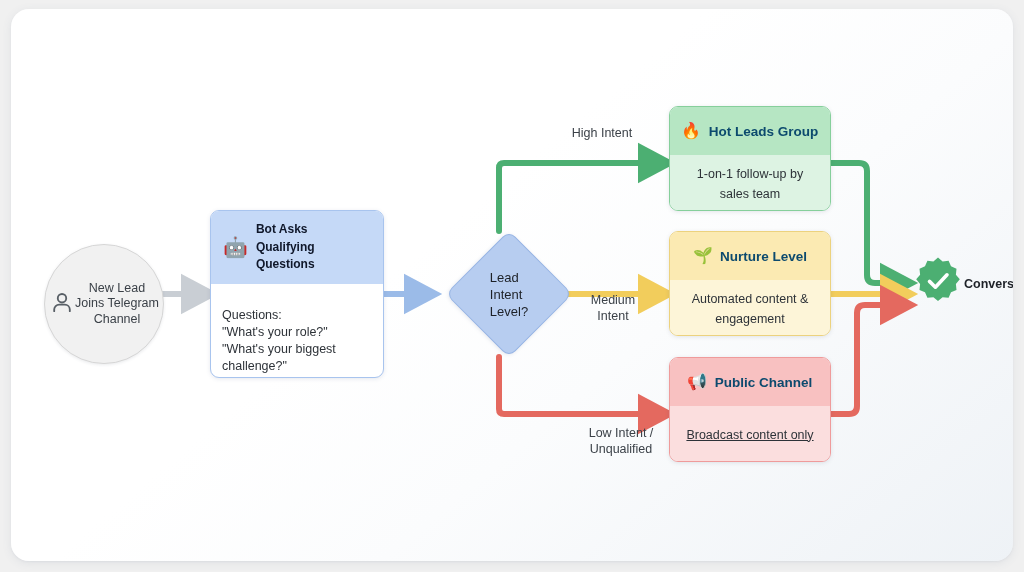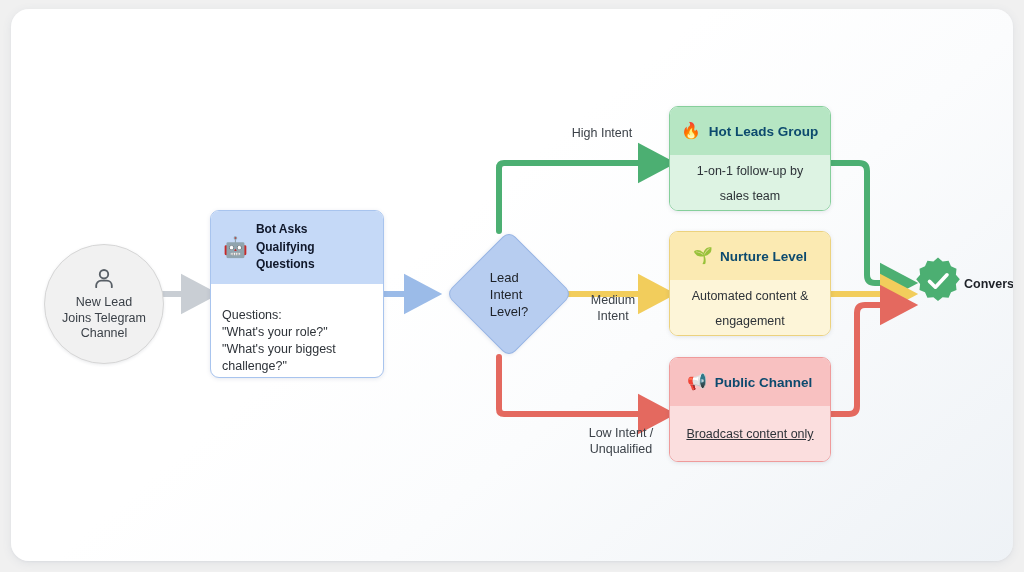--- a/index.html
+++ b/index.html
@@ -43,21 +43,21 @@
     position: absolute;
     left: 33px;
     top: 235px;
     width: 120px;
     height: 120px;
     border-radius: 50%;
     background: #f1f1f1;
     border: 1.2px solid #d6d6d6;
     box-shadow: 0 1px 3px rgba(60,70,90,0.10);
     display: flex;
-    flex-direction: column;
+    flex-direction: row;
     align-items: center;
     justify-content: center;
     box-sizing: border-box;
   }
   .start-node .person-icon {
     margin-bottom: 3px;
     line-height: 0;
   }
   .start-label {
     font-size: 12.5px;
@@ -169,21 +169,21 @@
   }
   .outcome .body {
     height: 57px;
     display: flex;
     align-items: center;
     justify-content: center;
     padding: 0 10px;
     box-sizing: border-box;
     font-size: 12.5px;
     color: #2d3238;
-    line-height: 25px;
+    line-height: 20px;
     text-align: center;
     white-space: pre-line;
   }
   .outcome.hot { top: 97px; border: 1.2px solid #86cf9b; }
   .outcome.hot .head { background: #b6e6c3; }
   .outcome.hot .body { background: #ddf3e3; }
 
   .outcome.nurture { top: 222px; border: 1.2px solid #ecd27e; }
   .outcome.nurture .head { background: #fbeab2; }
   .outcome.nurture .body { background: #fdf5d8; }

